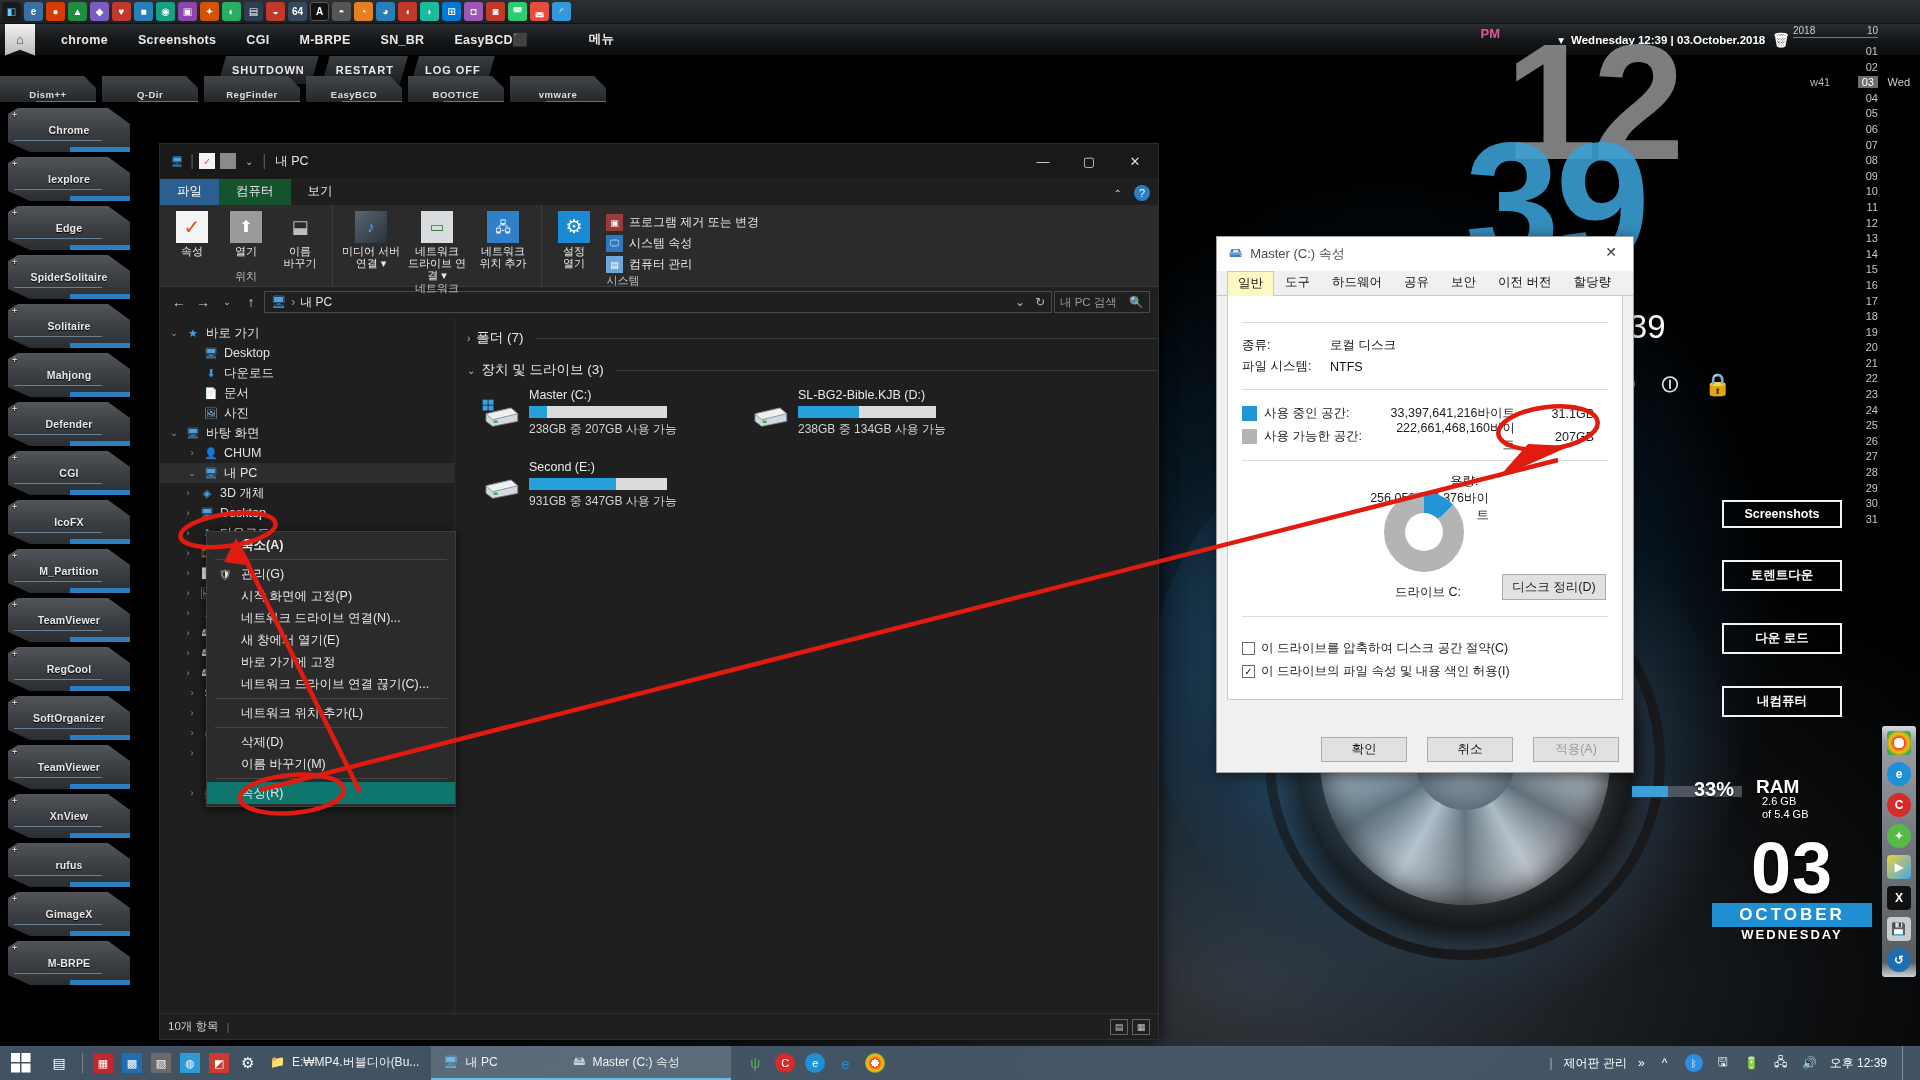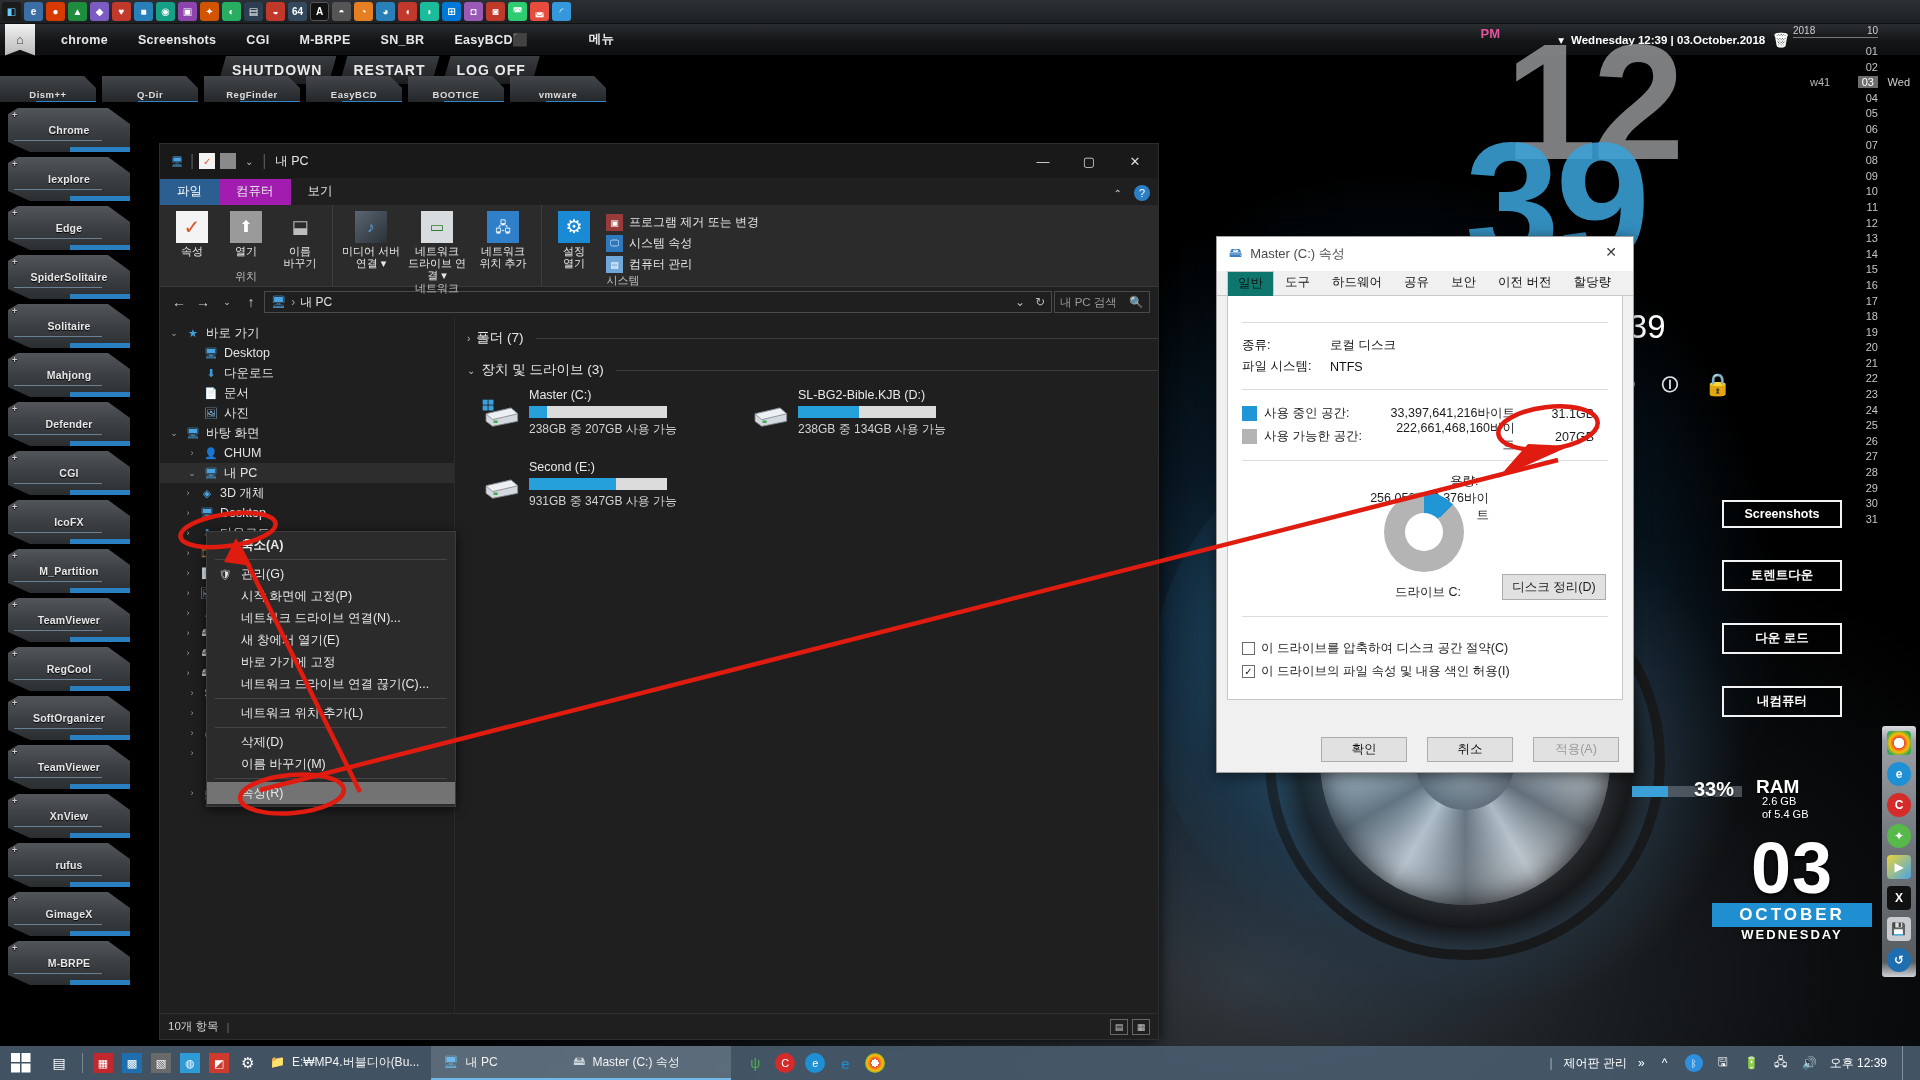--- a/index.html
+++ b/index.html
@@ -76,21 +76,21 @@
   #top-pm{ position:absolute; right:420px; top:2px; color:#e0559b; font-size:13px; font-weight:bold;}
   #top-year{ position:absolute; right:42px; top:1px; color:#cfcfcf; font-size:10px;
     border-bottom:1px solid #777; padding-bottom:1px; width:85px;
     display:flex; justify-content:space-between;}
 
   
   #power-strip{ position:absolute; left:218px; top:56px; height:18px; display:flex; }
   .pwr{
     height:28px; padding:0 14px; margin-right:3px;
     background: linear-gradient(180deg,#3a3d40 0%,#1b1d1f 100%);
-    color:#e9e9e9; font-size:14px; font-weight:bold; letter-spacing:1px;
+    color:#e9e9e9; font-size:11px; font-weight:bold; letter-spacing:1px;
     display:flex;align-items:center;justify-content:center;
     clip-path: polygon(8px 0,100% 0,calc(100% - 8px) 100%,0 100%);
     text-align: center;
   }
 
   
   #app-tab-row{ position:absolute; left:0; top:76px; height:26px; display:flex; }
   .apptab{
     width:96px;height:26px;margin-right:6px;position:relative;
     background: linear-gradient(180deg,#42464a 0%,#24272a 100%);
@@ -180,21 +180,21 @@
   #ex-qat{ display:flex; align-items:center; gap:5px; margin-left:9px;}
   .qat-i{width:16px;height:16px;display:flex;align-items:center;justify-content:center;font-size:10px;}
   #ex-titletext{ color:#e6e6e6; font-size:12.5px; margin-left:9px;}
   .win-btn{width:46px;height:34px;display:flex;align-items:center;justify-content:center;
     color:#dcdcdc;font-size:13px;}
   #ex-wctl{position:absolute;right:0;top:0;display:flex;}
 
   #ex-tabs{ height:27px; display:flex; align-items:flex-end; background:#1f1f1f; position:relative;}
   .ex-tab{ padding:4px 17px 5px; font-size:12.5px; color:#e4e4e4; }
   .ex-tab.file{ background:#2b5f91; color:#fff; }
-  .ex-tab.active{ background:#a21caf; }
+  .ex-tab.active{ background:#14532d; }
   #ex-tabs-right{position:absolute;right:8px;bottom:4px;display:flex;gap:12px;align-items:center;}
   #ex-help{width:16px;height:16px;border-radius:50%;background:#2b7fc4;color:#fff;font-size:11px;
     display:flex;align-items:center;justify-content:center;}
 
   #ex-ribbon{ height:82px; background:#2b2b2b; display:flex; position:relative; border-bottom:1px solid #3a3a3a;}
   .rib-group{ display:flex; flex-direction:column; justify-content:space-between;
     padding:3px 6px 2px; border-right:1px solid #3d3d3d; position:relative;}
   .rib-group > .rg-title{ text-align:center;font-size:11px;color:#bdbdbd; padding-bottom:1px;}
   .rib-items{display:flex; align-items:flex-start; gap:2px; flex:1;}
   .rib-btn{ width:52px; display:flex; flex-direction:column; align-items:center; gap:2px;
@@ -246,38 +246,38 @@
     position:absolute; left:206px; top:531px; width:250px;
     background:#2b2b2b; border:1px solid #3d3d3d; padding:2px 0;
     box-shadow:0 2px 10px rgba(0,0,0,.7); z-index:40;
   }
   .cmi{ height:22px; display:flex; align-items:center; gap:8px; padding-left:10px;
     font-size:12.5px; color:#e7e7e7;}
   .cmi.bold{font-weight:bold;}
   .cmi .cmico{width:16px;height:16px;display:flex;align-items:center;justify-content:center;font-size:10px;}
   .cmi.noico{padding-left:34px;}
   .cmsep{height:1px;background:#464646;margin:3px 8px;}
-  .cmi.hl{background:#737373;}
+  .cmi.hl{background:#0f766e;}
 
   
   #props{
     position:absolute; left:1216px; top:236px; width:418px; height:537px;
     background:#f0f0f0; border:1px solid #a0a0a0; z-index:60;
     box-shadow:0 3px 14px rgba(0,0,0,.55);
     font-size:12.5px; color:#1b1b1b;
   }
   #pr-title{height:34px;display:flex;align-items:center;gap:8px;padding-left:12px;background:#fff;}
   #pr-title .ttxt{color:#4a4a4a;font-size:13px;}
   #pr-close{position:absolute;right:0;top:0;width:44px;height:30px;
     display:flex;align-items:center;justify-content:center;color:#3a3a3a;font-size:14px;}
   #pr-tabs{display:flex;align-items:flex-end;padding-left:10px;height:25px;
     border-bottom:1px solid #c8c8c8;}
   .pr-tab{padding:3px 10px 4px;font-size:12.5px;color:#111;border:1px solid transparent;
     border-bottom:none;}
-  .pr-tab.active{background:#0f766e;border-color:#c8c8c8;position:relative;top:1px;}
+  .pr-tab.active{background:#fef9c3;border-color:#c8c8c8;position:relative;top:1px;}
   #pr-page{background:#fff;border:1px solid #c8c8c8;border-top:none;
     margin:0 10px; height:404px; padding:14px 14px 0;position:relative;}
   #pr-namerow{display:flex;align-items:center;gap:14px;}
   #pr-diskicon{width:48px;height:38px;position:relative;}
   #pr-nameinput{flex:1;height:24px;border:1px solid #7a7a7a;background:#fff;
     display:flex;align-items:center;padding-left:6px;font-size:12.5px;color:#111;}
   .pr-rule{height:1px;background:#dcdcdc;margin:12px 0;}
   .pr-row{display:flex;align-items:center;height:21px;}
   .pr-k{width:88px;color:#111;}
   .pr-v{color:#111;}

